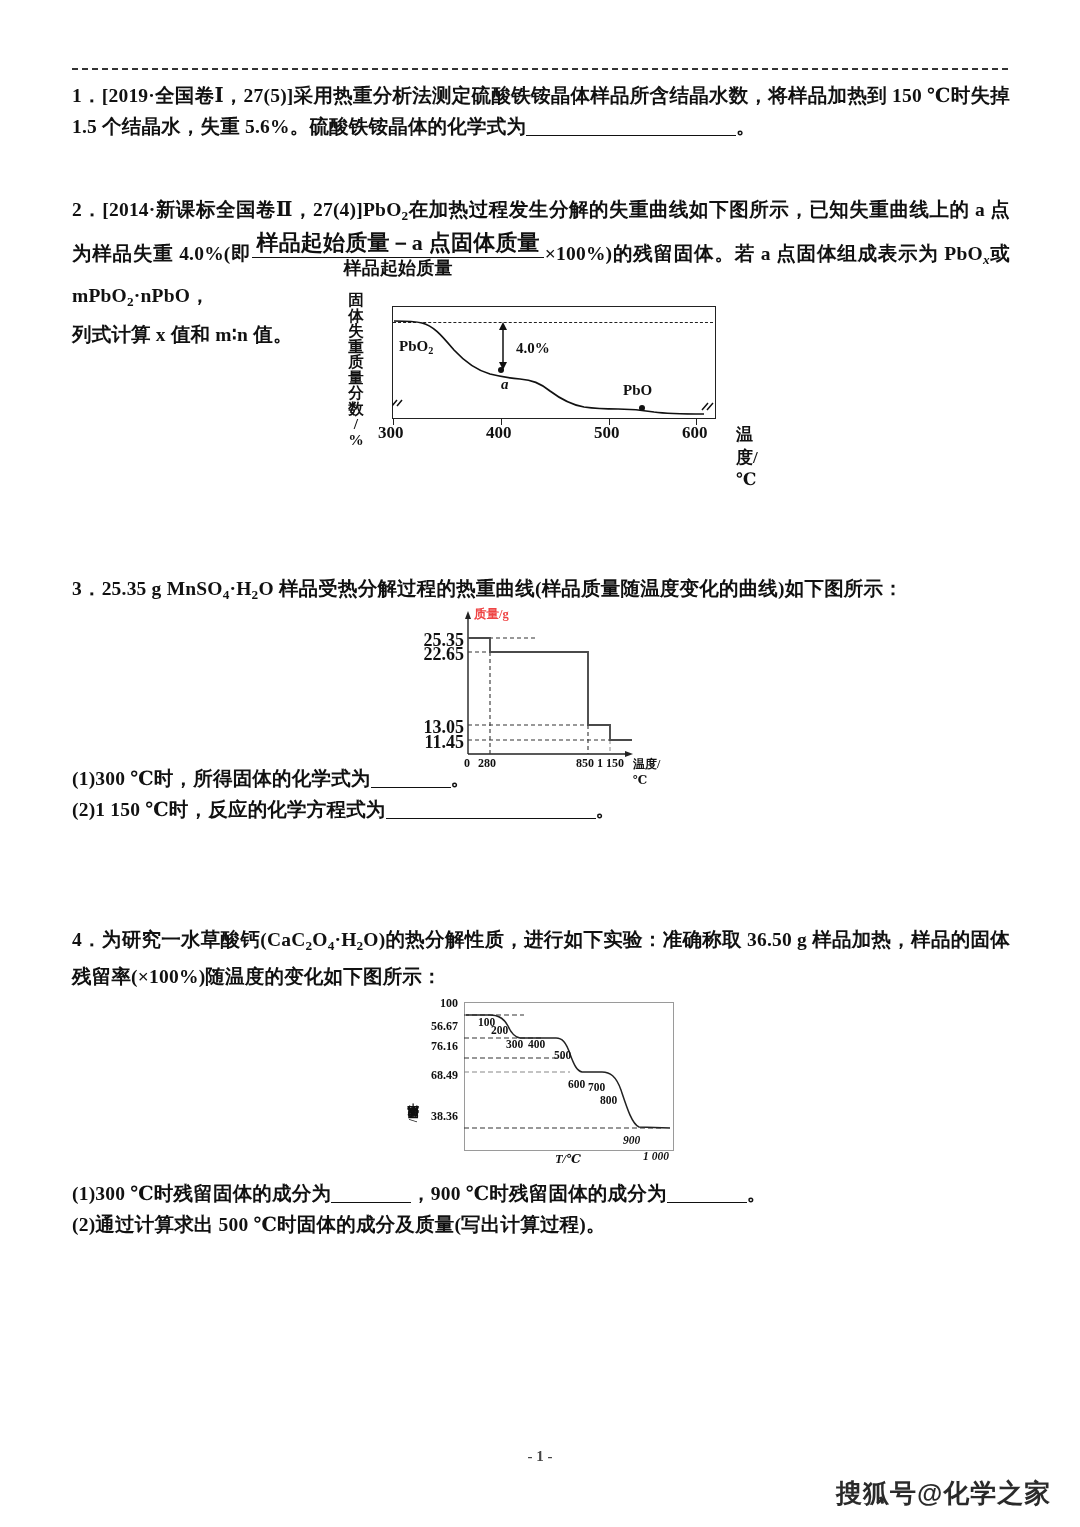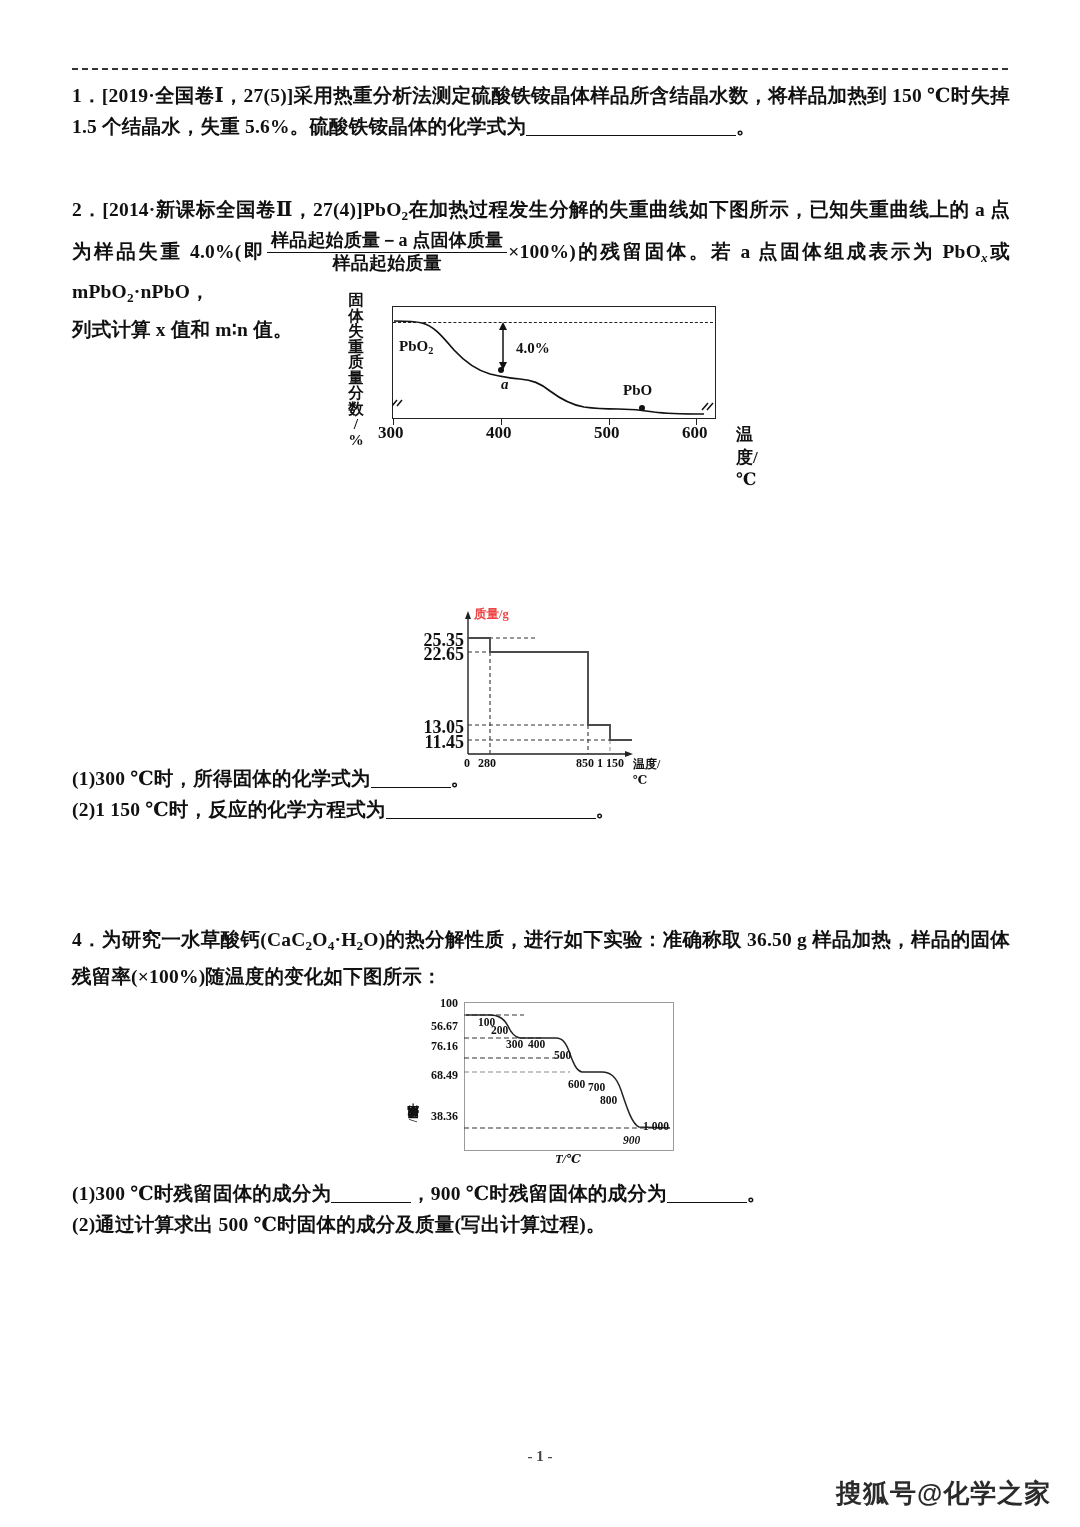--- a/index.html
+++ b/index.html
@@ -35,21 +35,21 @@
   
   .frac{
     display:inline-block;
     vertical-align:middle;
     text-align:center;
     line-height:1.22;
     margin:0 1px;
     position:relative;
     top:-1px;
   }
-  .frac .num-top{display:block;padding:0 4px;border-bottom:1.6px solid #111;font-size:18px;}
+  .frac .num-top{display:block;padding:0 4px;border-bottom:1.6px solid #111;font-size:22px;}
   .frac .num-bot{display:block;padding:0 4px;font-size:18px;}
 
   
   #chart1{position:absolute;left:346px;top:292px;width:420px;height:176px;}
   .c1-ylabel{
     position:absolute;left:0px;top:0px;width:20px;
     font-size:15.5px;font-weight:700;line-height:15.5px;
     text-align:center;
   }
   .c1-box{
@@ -159,20 +159,25 @@
     <div class="c1-lbl" style="left:277px;top:90px;">PbO</div>
     <div class="c1-dot" style="left:293px;top:113px;"></div>
 
     <div class="c1-xt" style="left:32px;">300</div>
     <div class="c1-xt" style="left:140px;">400</div>
     <div class="c1-xt" style="left:248px;">500</div>
     <div class="c1-xt" style="left:336px;">600</div>
     <div class="c1-xt" style="left:390px;">温度/℃</div>
   </div>
 
+  <div class="block" style="top:573px;">
+    <div class="qtext">
+      <span class="num">3．</span><span>25.35 g MnSO<sub>4</sub>·H<sub>2</sub>O 样品受热分解过程的热重曲线(样品质量随温度变化的曲线)如下图所示：</span>
+    </div>
+  </div>
 
   <div id="chart2">
     <svg width="250" height="152" viewBox="0 0 250 152">
 
       <line x1="48" y1="146" x2="48" y2="8" stroke="#222" stroke-width="1.4"></line>
       <polygon points="48,3 45,11 51,11" fill="#222"></polygon>
 
       <line x1="48" y1="146" x2="208" y2="146" stroke="#222" stroke-width="1.4"></line>
       <polygon points="213,146 205,143 205,149" fill="#222"></polygon>
 
@@ -241,21 +246,21 @@
 
     <div class="c3-ann" style="left:70px;top:20px;">100</div>
     <div class="c3-ann" style="left:83px;top:28px;">200</div>
     <div class="c3-ann" style="left:98px;top:42px;">300</div>
     <div class="c3-ann" style="left:120px;top:42px;">400</div>
     <div class="c3-ann" style="left:146px;top:53px;">500</div>
     <div class="c3-ann" style="left:160px;top:82px;">600</div>
     <div class="c3-ann" style="left:180px;top:85px;">700</div>
     <div class="c3-ann" style="left:192px;top:98px;">800</div>
     <div class="c3-ann" style="left:215px;top:138px;font-style:italic;">900</div>
-    <div class="c3-ann" style="left:235px;top:124px;">1 000</div>
+    <div class="c3-ann" style="left:235px;top:154px;font-style:italic;">1 000</div>
 
     <div class="c3-xlabel">T/℃</div>
   </div>
 
   <div class="block" style="top:1178px;">
     <div class="qtext">
       <span>(1)</span><span>300 ℃时残留固体的成分为</span><span class="blank-s"></span><span>，900 ℃时残留固体的成分为</span><span class="blank-s"></span><span>。</span>
     </div>
     <div class="qtext">
       <span>(2)</span><span>通过计算求出 500 ℃时固体的成分及质量(写出计算过程)。</span>

